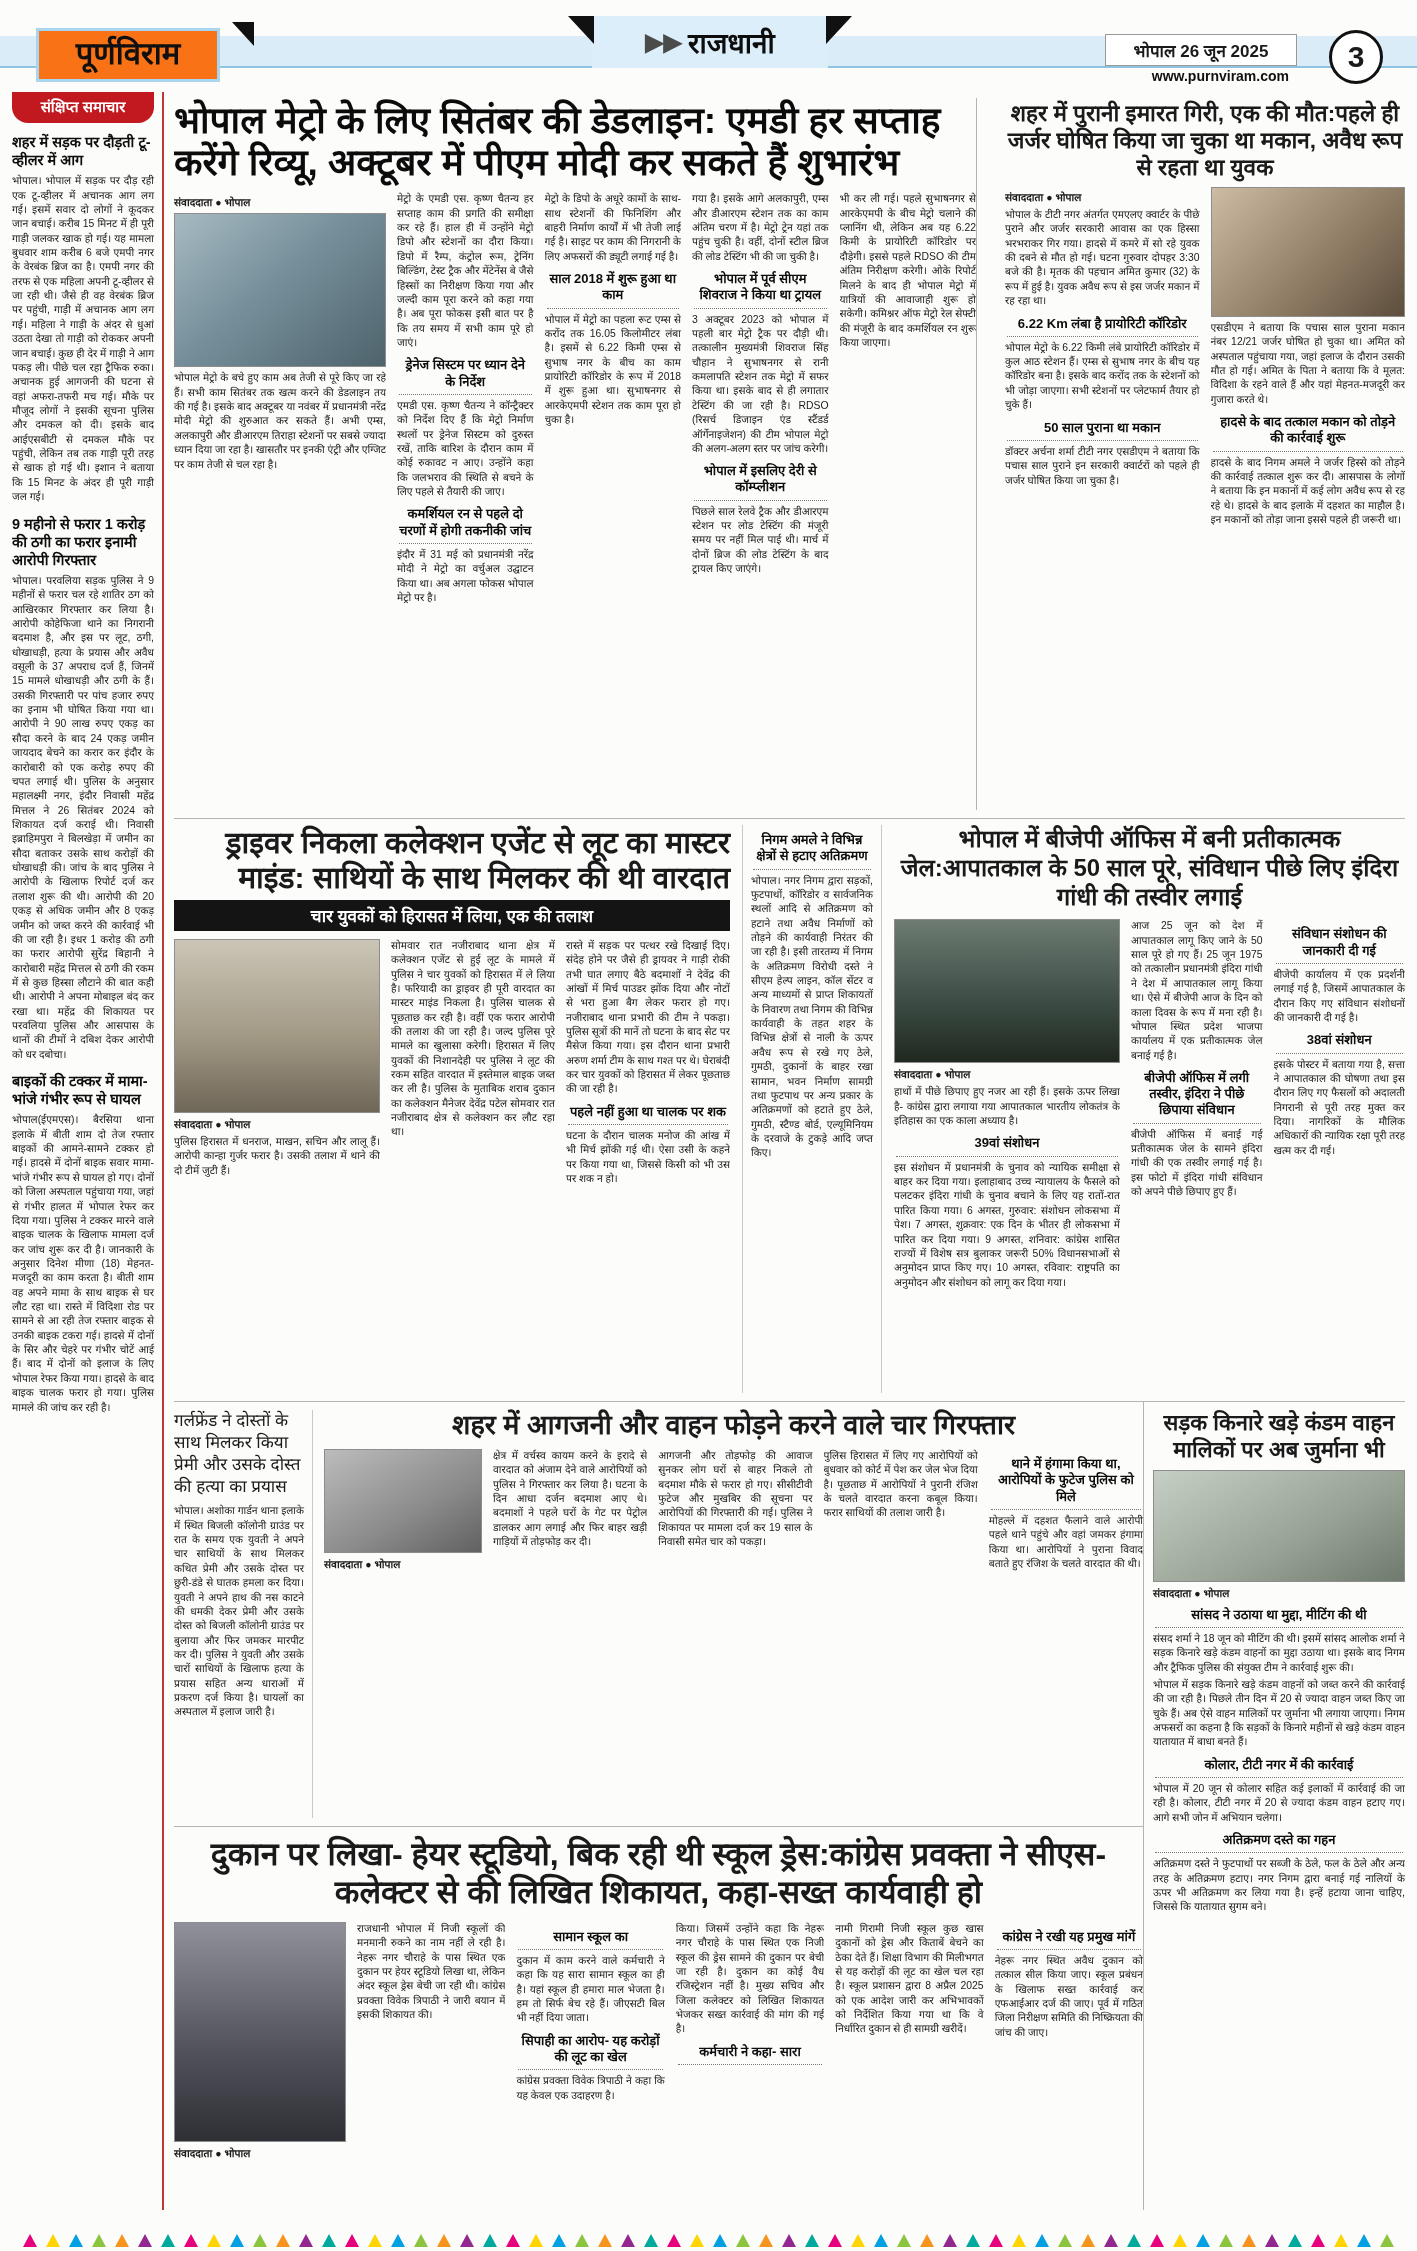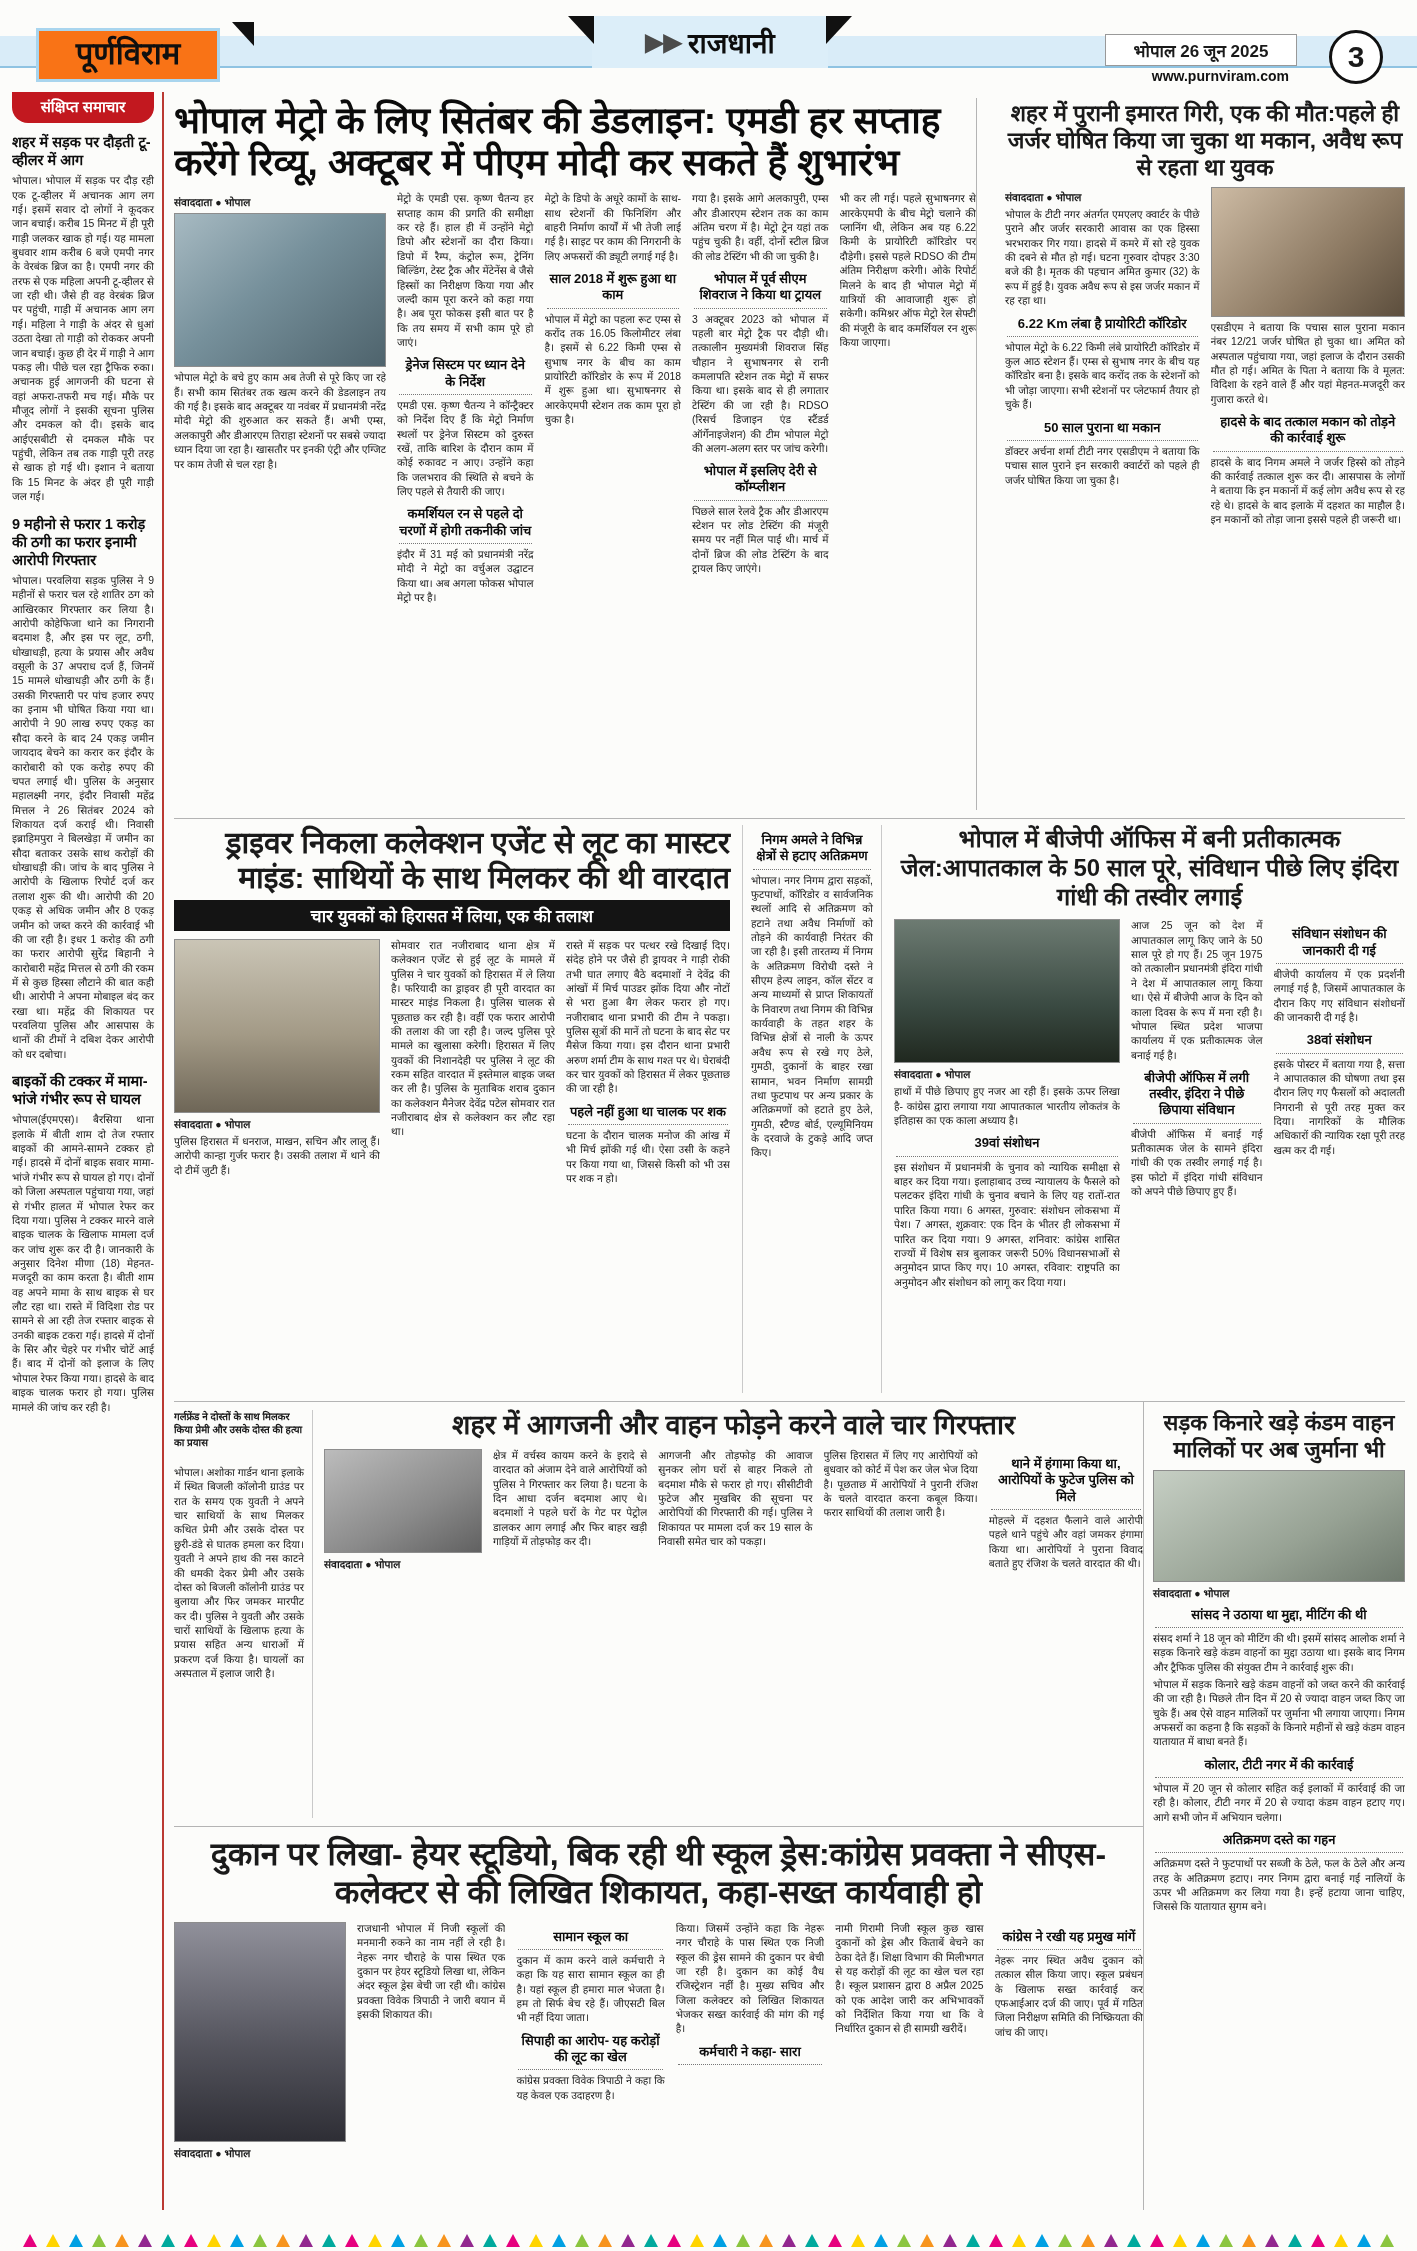--- a/index.html
+++ b/index.html
@@ -46,21 +46,21 @@
   .ph-arson{height:102px;background:linear-gradient(150deg,#bcbcbc,#8a8a8a 60%,#616161);}
   .ph-condemned{height:110px;background:linear-gradient(150deg,#c6cfc4,#97a294 60%,#6f7a6e);}
   .ph-school{height:218px;background:linear-gradient(180deg,#90909a,#55555e 55%,#2e2e35);}
   .h-metro{font-size:37px;font-weight:bold;line-height:1.14;margin:2px 0 8px;color:#0b0b0b;}
   .h-collapse{font-size:22.5px;font-weight:bold;line-height:1.2;margin:2px 0 6px;text-align:center;}
   .h-driver{font-size:30px;font-weight:bold;line-height:1.18;margin:0 0 2px;text-align:right;}
   .h-bjp{font-size:24px;font-weight:bold;line-height:1.2;margin:0 0 8px;text-align:center;}
   .h-arson{font-size:27px;font-weight:bold;line-height:1.15;margin:0 0 8px;text-align:center;}
   .h-cond{font-size:22px;font-weight:bold;line-height:1.22;margin:0 0 6px;text-align:center;}
   .h-school{font-size:32px;font-weight:bold;line-height:1.2;margin:0 0 10px;text-align:center;}
-  .h-girl{font-size:10px;font-weight:bold;line-height:1.3;margin:0 0 17px;}
+  .h-girl{font-size:17px;font-weight:normal;line-height:1.3;margin:0 0 6px;}
   .band{border-bottom:1px solid #b4b4b4;padding:6px 0 8px;overflow:hidden;}
   #band1{height:712px;}
   #band2{height:568px;}
   #band34{flex:1;display:flex;border-bottom:none;}
   #left34{flex:1;min-width:0;display:flex;flex-direction:column;}
   #band3{height:408px;display:flex;gap:11px;border-bottom:1px solid #b4b4b4;padding:8px 0;overflow:hidden;}
   #band4{flex:1;padding-top:8px;overflow:hidden;}
   #cond-rail{width:252px;flex:none;border-left:1px solid #b4b4b4;padding:8px 0 0 9px;overflow:hidden;}
   .b1wrap{display:flex;height:100%;}
   .metro-art{flex:1;min-width:0;}

